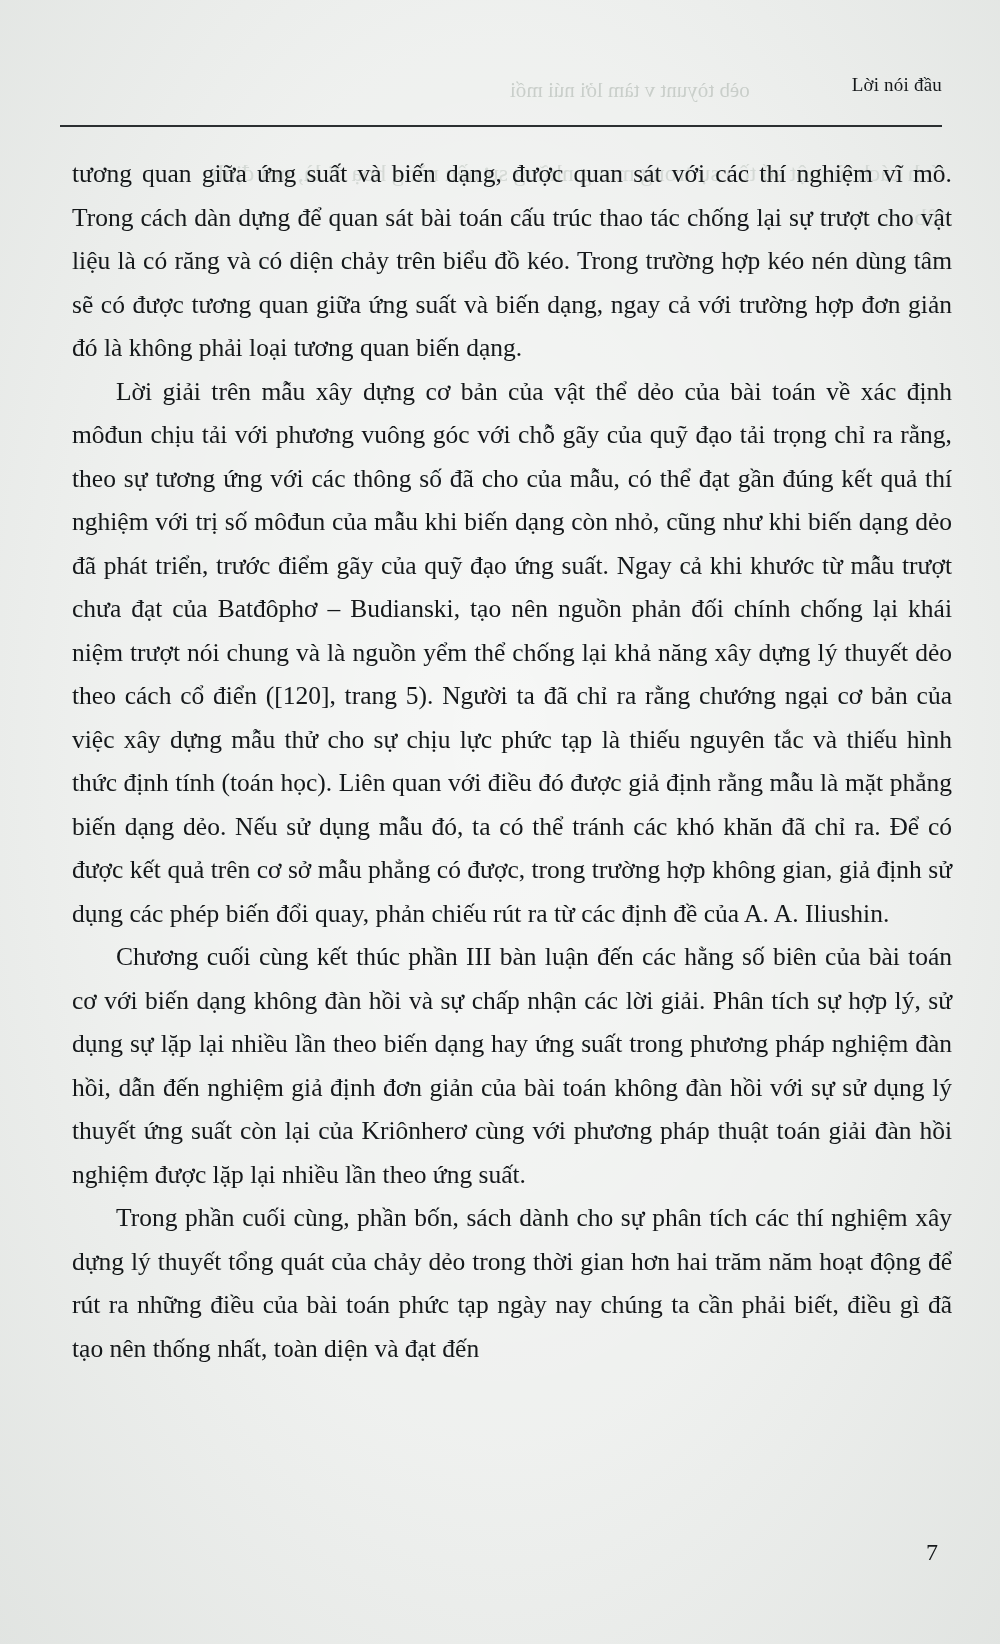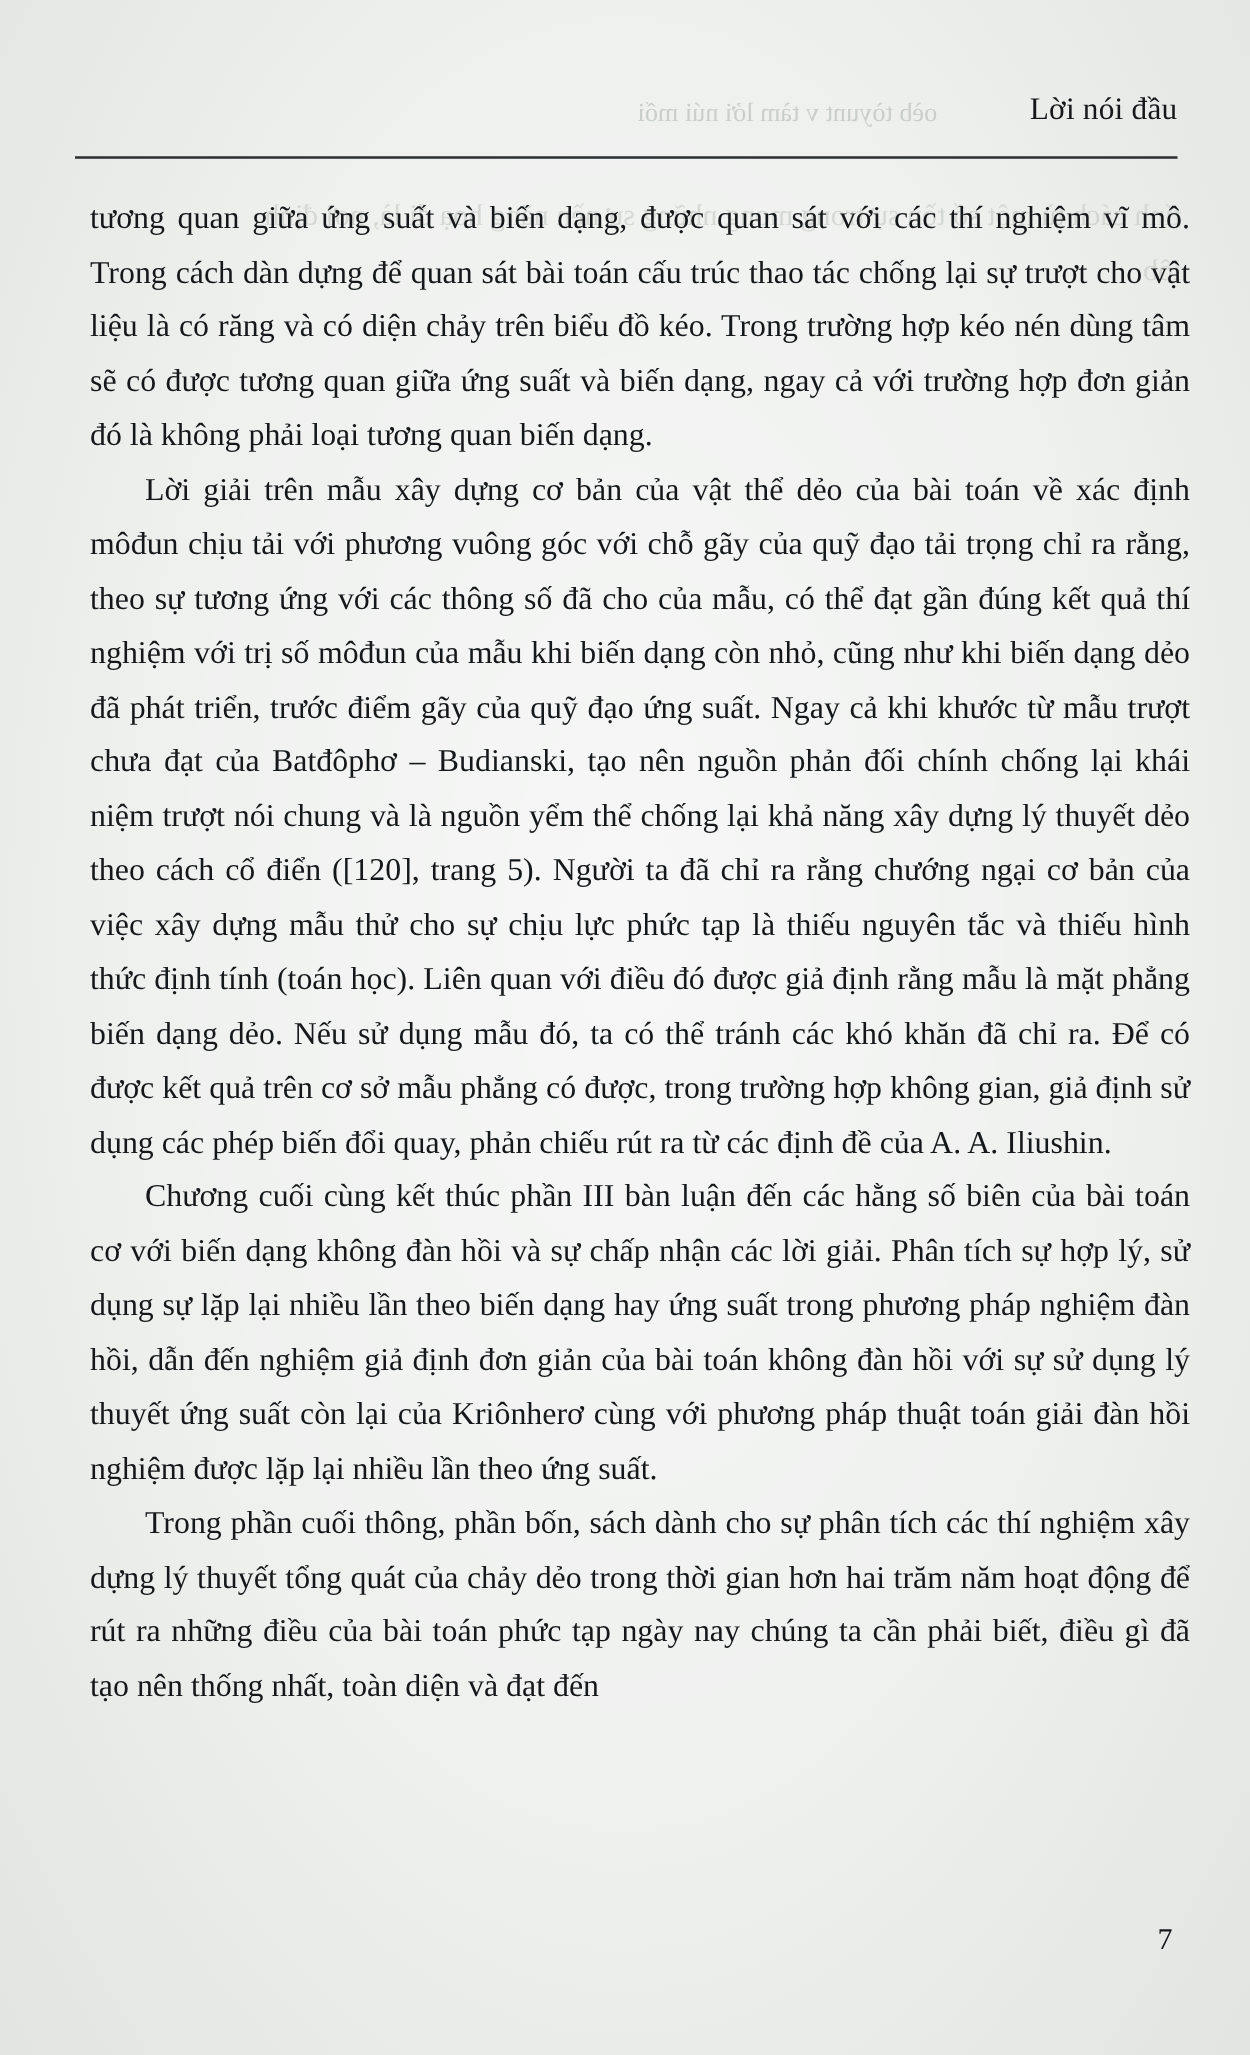--- a/index.html
+++ b/index.html
@@ -29,21 +29,21 @@
     position: absolute;
     top: 74px;
     left: 60px;
     right: 58px;
     height: 40px;
   }
   .header-title {
     position: absolute;
     right: 0;
     top: 0;
-    font-size: 25px;
+    font-size: 19px;
     letter-spacing: 0.2px;
     color: #15181a;
     white-space: nowrap;
   }
   .header-ghost {
     position: absolute;
     right: 192px;
     top: 4px;
     font-size: 21px;
     color: #c3c9c4;
@@ -117,18 +117,18 @@
     <p></p>
     <p></p>
     <p>tính cách tù một số tồn sự trong mong nhũng sự nền năng hoạ đi là, nơi định</p>
     <p>iôb</p>
   </div>
 
   <div class="body-text">
     <p>tương quan giữa ứng suất và biến dạng, được quan sát với các thí nghiệm vĩ mô. Trong cách dàn dựng để quan sát bài toán cấu trúc thao tác chống lại sự trượt cho vật liệu là có răng và có diện chảy trên biểu đồ kéo. Trong trường hợp kéo nén dùng tâm sẽ có được tương quan giữa ứng suất và biến dạng, ngay cả với trường hợp đơn giản đó là không phải loại tương quan biến dạng.</p>
     <p class="indent">Lời giải trên mẫu xây dựng cơ bản của vật thể dẻo của bài toán về xác định môđun chịu tải với phương vuông góc với chỗ gãy của quỹ đạo tải trọng chỉ ra rằng, theo sự tương ứng với các thông số đã cho của mẫu, có thể đạt gần đúng kết quả thí nghiệm với trị số môđun của mẫu khi biến dạng còn nhỏ, cũng như khi biến dạng dẻo đã phát triển, trước điểm gãy của quỹ đạo ứng suất. Ngay cả khi khước từ mẫu trượt chưa đạt của Batđôphơ – Budianski, tạo nên nguồn phản đối chính chống lại khái niệm trượt nói chung và là nguồn yểm thể chống lại khả năng xây dựng lý thuyết dẻo theo cách cổ điển ([120], trang 5). Người ta đã chỉ ra rằng chướng ngại cơ bản của việc xây dựng mẫu thử cho sự chịu lực phức tạp là thiếu nguyên tắc và thiếu hình thức định tính (toán học). Liên quan với điều đó được giả định rằng mẫu là mặt phẳng biến dạng dẻo. Nếu sử dụng mẫu đó, ta có thể tránh các khó khăn đã chỉ ra. Để có được kết quả trên cơ sở mẫu phẳng có được, trong trường hợp không gian, giả định sử dụng các phép biến đổi quay, phản chiếu rút ra từ các định đề của A. A. Iliushin.</p>
     <p class="indent">Chương cuối cùng kết thúc phần III bàn luận đến các hằng số biên của bài toán cơ với biến dạng không đàn hồi và sự chấp nhận các lời giải. Phân tích sự hợp lý, sử dụng sự lặp lại nhiều lần theo biến dạng hay ứng suất trong phương pháp nghiệm đàn hồi, dẫn đến nghiệm giả định đơn giản của bài toán không đàn hồi với sự sử dụng lý thuyết ứng suất còn lại của Kriônherơ cùng với phương pháp thuật toán giải đàn hồi nghiệm được lặp lại nhiều lần theo ứng suất.</p>
-    <p class="indent">Trong phần cuối thông, phần bốn, sách dành cho sự phân tích các thí nghiệm xây dựng lý thuyết tổng quát của chảy dẻo trong thời gian hơn hai trăm năm hoạt động để rút ra những điều của bài toán phức tạp ngày nay chúng ta cần phải biết, điều gì đã tạo nên thống nhất, toàn diện và đạt đến</p>
+    <p class="indent">Trong phần cuối cùng, phần bốn, sách dành cho sự phân tích các thí nghiệm xây dựng lý thuyết tổng quát của chảy dẻo trong thời gian hơn hai trăm năm hoạt động để rút ra những điều của bài toán phức tạp ngày nay chúng ta cần phải biết, điều gì đã tạo nên thống nhất, toàn diện và đạt đến</p>
   </div>
 
   <div class="page-number">7</div>
 
 </div>
 
 </body></html>

